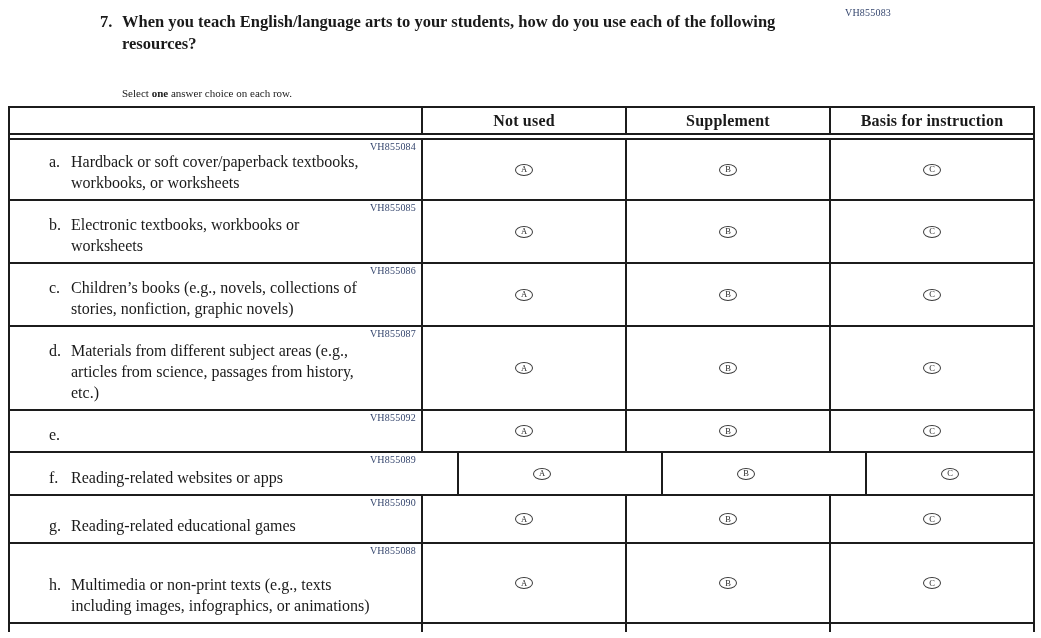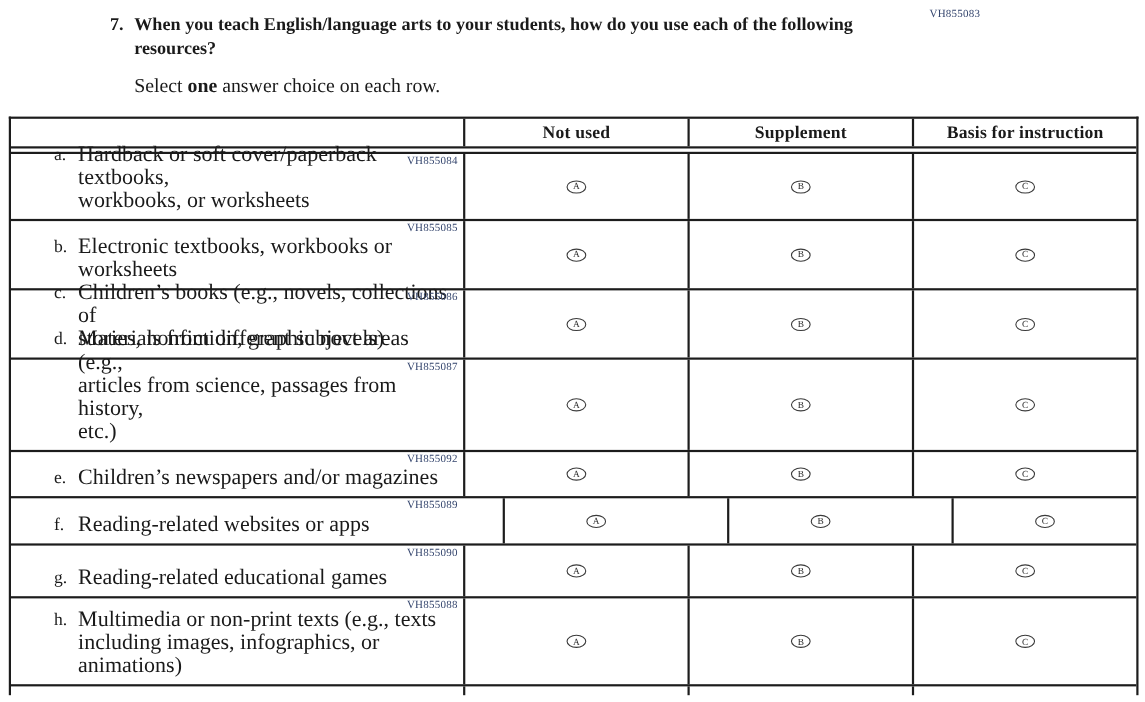--- a/index.html
+++ b/index.html
@@ -37,22 +37,22 @@
     width: 22px;
     flex-shrink: 0;
   }
   .q-text {
     font-weight: bold;
     font-size: 16.5px;
     line-height: 22px;
     width: 672px;
   }
   .q-instruction {
-    margin-top: 12px;
-    font-size: 18px;
+    margin-top: 27px;
+    font-size: 11px;
     line-height: 22px;
     font-weight: normal;
   }
   .q-instruction b { font-weight: bold; }
 
   .grid-table {
     position: absolute;
     left: 8px;
     top: 106px;
     width: 1027px;
@@ -108,21 +108,21 @@
   }
 
   .label-line { display: flex; }
   .letter {
     width: 22px;
     flex-shrink: 0;
     font-size: 16px;
     line-height: 21px;
   }
   .label-text {
-    font-size: 20px;
+    font-size: 16px;
     line-height: 21px;
     white-space: pre-line;
   }
 
   .bubble {
     display: inline-flex;
     align-items: center;
     justify-content: center;
     width: 18px;
     height: 12px;
@@ -239,21 +239,20 @@
       <div class="cell opt-cell">
           <span class="bubble">C</span>
         </div>
     </div>
 
     <div class="t-row h-e">
       <div class="cell label-cell">
         <span class="vh-code">VH855092</span>
         <div class="label-line">
           <span class="letter">e.</span>
-          <span class="label-text">Children’s newspapers and/or magazines</span>
         </div>
       </div>
       <div class="cell opt-cell">
           <span class="bubble">A</span>
         </div>
       <div class="cell opt-cell">
           <span class="bubble">B</span>
         </div>
       <div class="cell opt-cell">
           <span class="bubble">C</span>

